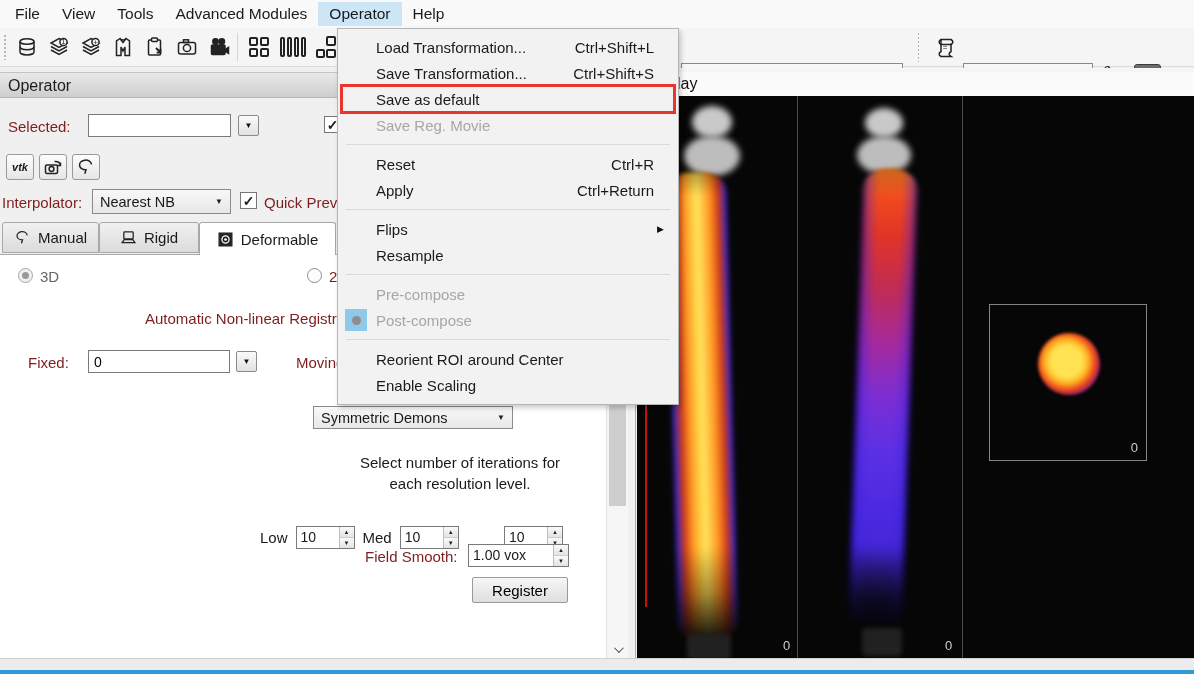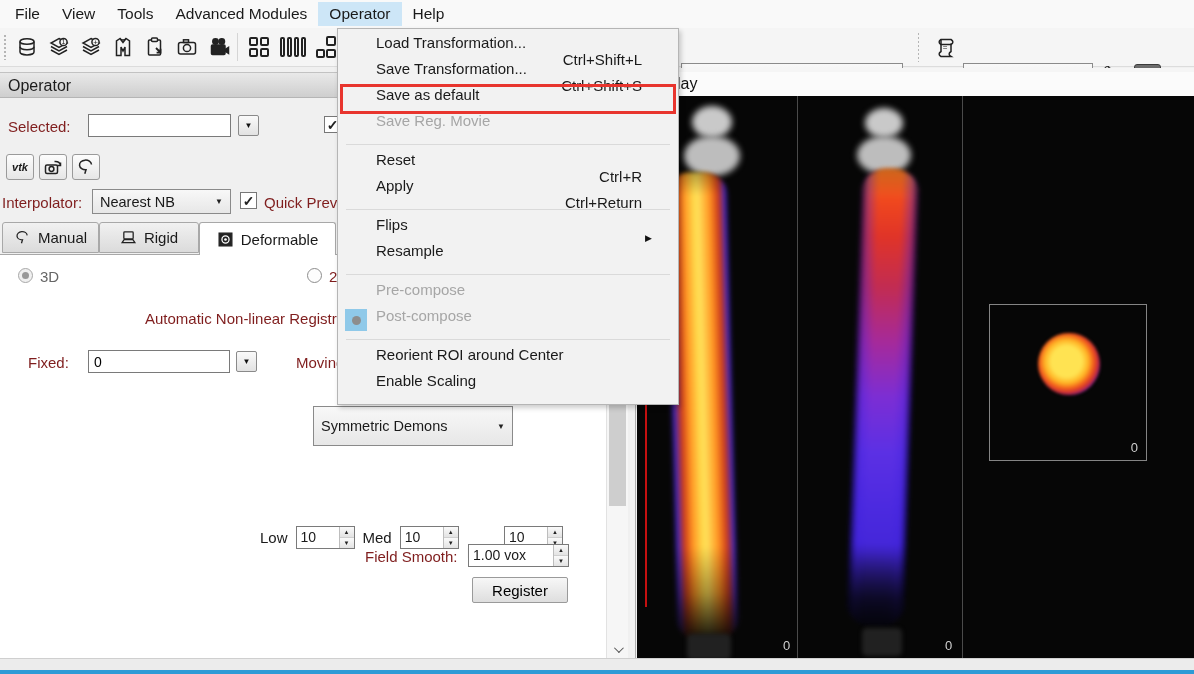--- a/index.html
+++ b/index.html
@@ -88,21 +88,21 @@
   #col2::before { content:''; position:absolute; inset:0; border-radius:24px;
     background:linear-gradient(to right, rgba(8,4,50,.9) 0%, rgba(60,30,220,.35) 12%, transparent 30% 70%, rgba(60,30,220,.35) 88%, rgba(8,4,50,.9) 100%); }
   #col2::after { background:linear-gradient(to bottom, rgba(0,0,0,.15) 0%, transparent 6% 82%, rgba(4,4,10,.75) 94%, rgba(4,4,10,.95) 100%); border-radius:24px; }
 
   
   #bottom-strip { position:absolute; left:0; top:658px; width:100%; height:12px; background:#ececec; border-top:1px solid #cfcfcf; }
   #bottom-blue { position:absolute; left:0; top:670px; width:100%; height:4px; background:#2e9bd6; }
 
   
   #operator-menu { position:absolute; left:337px; top:28px; width:342px; background:#f2f2f2; border:1px solid #b5b5b5; box-shadow:2px 3px 5px rgba(0,0,0,.2); padding:5px 0 6px 0; z-index:50; }
-  .mi { position:relative; height:26px; display:flex; align-items:flex-start; padding-left:38px; padding-right:26px; font-size:15px; color:#1a1a1a;flex-direction:column; }
+  .mi { position:relative; height:26px; display:flex; align-items:center; padding-left:38px; padding-right:14px; font-size:15px; color:#1a1a1a; }
   .mi .sc { margin-left:auto; padding-right:10px; }
   .mi .sub { margin-left:auto; font-size:9px; color:#111; }
   .mi.disabled { color:#a6a6a6; }
   .menu-sep { height:1px; background:#dadada; margin:6px 8px 6px 8px; }
   .mi .radio-box { position:absolute; left:7px; top:2px; width:22px; height:22px; background:#8fc9e9; display:flex; align-items:center; justify-content:center; }
   .mi .radio-box .dot { width:9px; height:9px; border-radius:50%; background:#8d8d8d; }
   .mi.annotated::after { content:''; position:absolute; left:2px; right:2px; top:-2px; bottom:-2px; border:3px solid #e8352e; pointer-events:none; }
 </style>
 </head>
 <body>
@@ -289,25 +289,29 @@
     <div class="radio" style="left:307px; top:13px"></div>
     <span class="flabel" style="left:329px; top:13px">2D</span>
 
     <span class="flabel" style="left:145px; top:55px">Automatic Non-linear Registration</span>
 
     <span class="flabel" style="left:28px; top:99px">Fixed:</span>
     <input class="tinput" style="left: 88px; top: 95px; width: 142px; height: 23px;" value="0">
     <div class="dd-btn" style="left:236px; top:96px">▼</div>
     <span class="flabel" style="left:296px; top:99px">Moving:</span>
 
-    <div class="combo" style="left:313px; top:151px; width:200px; height:40px">
+    <div class="combo" style="left:313px; top:151px; width:200px; height:23px">
       <span>Symmetric Demons</span>
       <span class="car">▼</span>
     </div>
 
+    <div style="position:absolute; left:330px; top:197px; width:260px; text-align:center; font-size:15px; line-height:21px">
+      <div>Select number of iterations for</div>
+      <div>each resolution level.</div>
+    </div>
 
     <div style="position:absolute; left:260px; top:259px; display:flex; align-items:center; gap:8px" id="iterations-row">
         <span style="font-size: 15px;">Low</span>
         <div class="spin" style="position: relative; width: 59px;">
           <span class="val">10</span>
           <span class="arrs">
             <span>▲</span>
             <span>▼</span>
           </span>
         </div>

